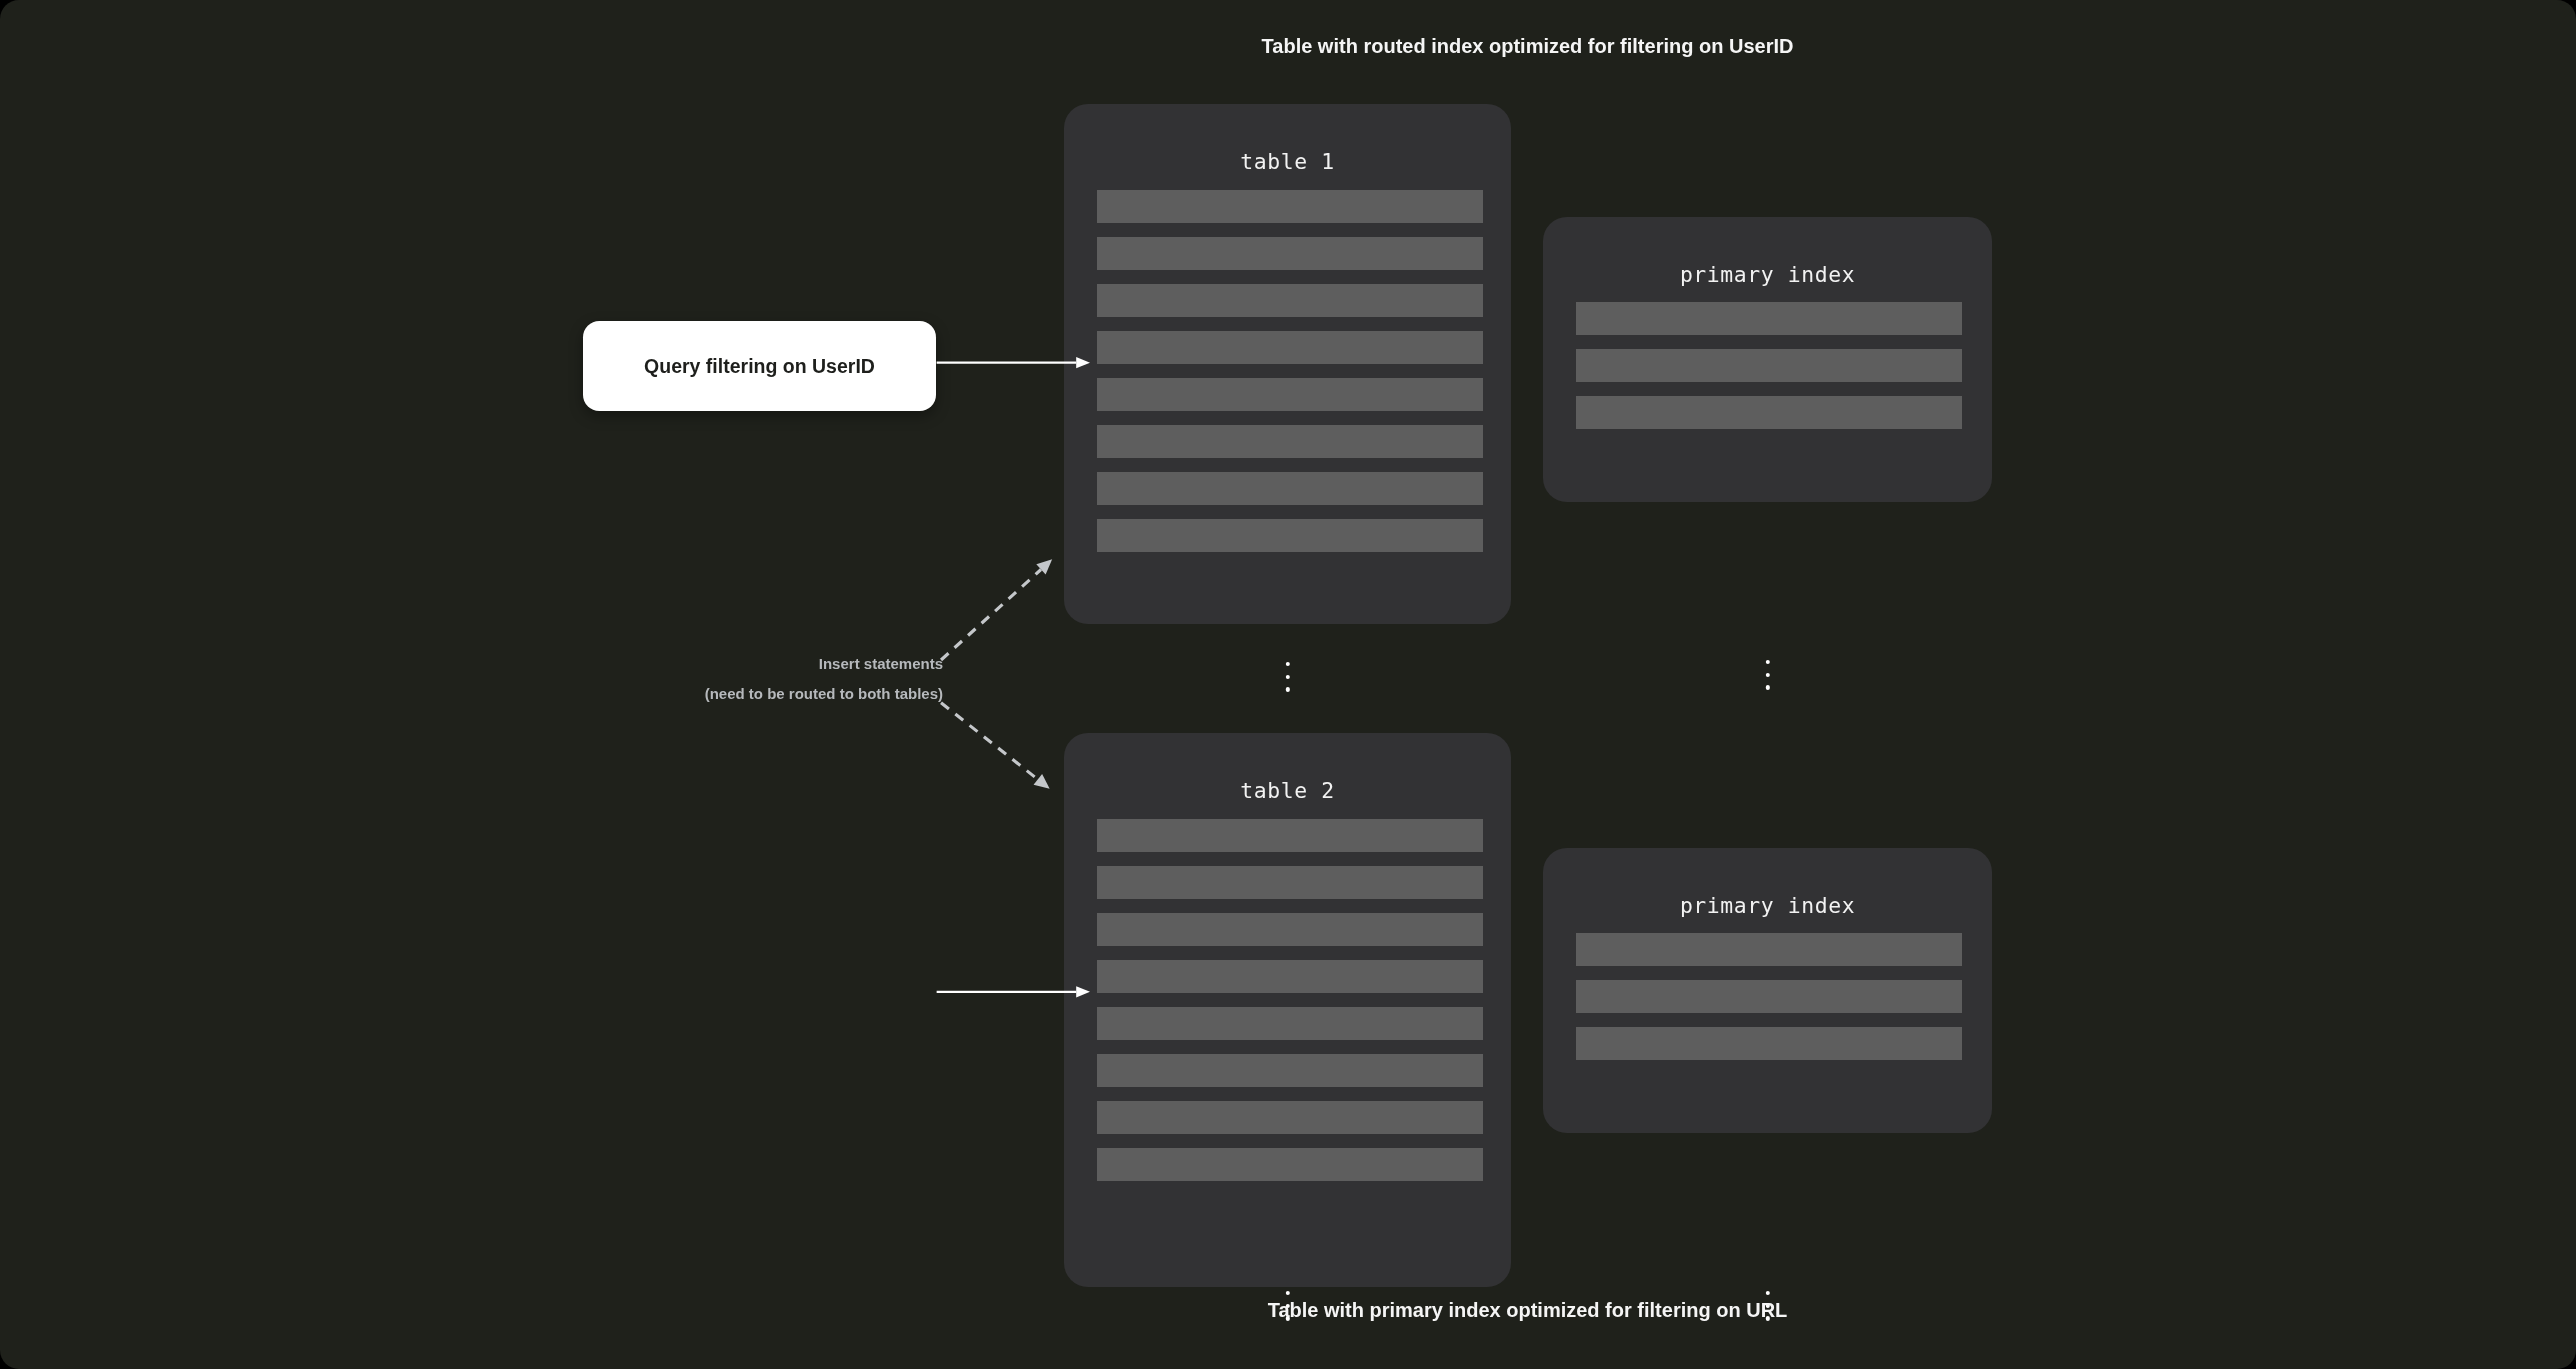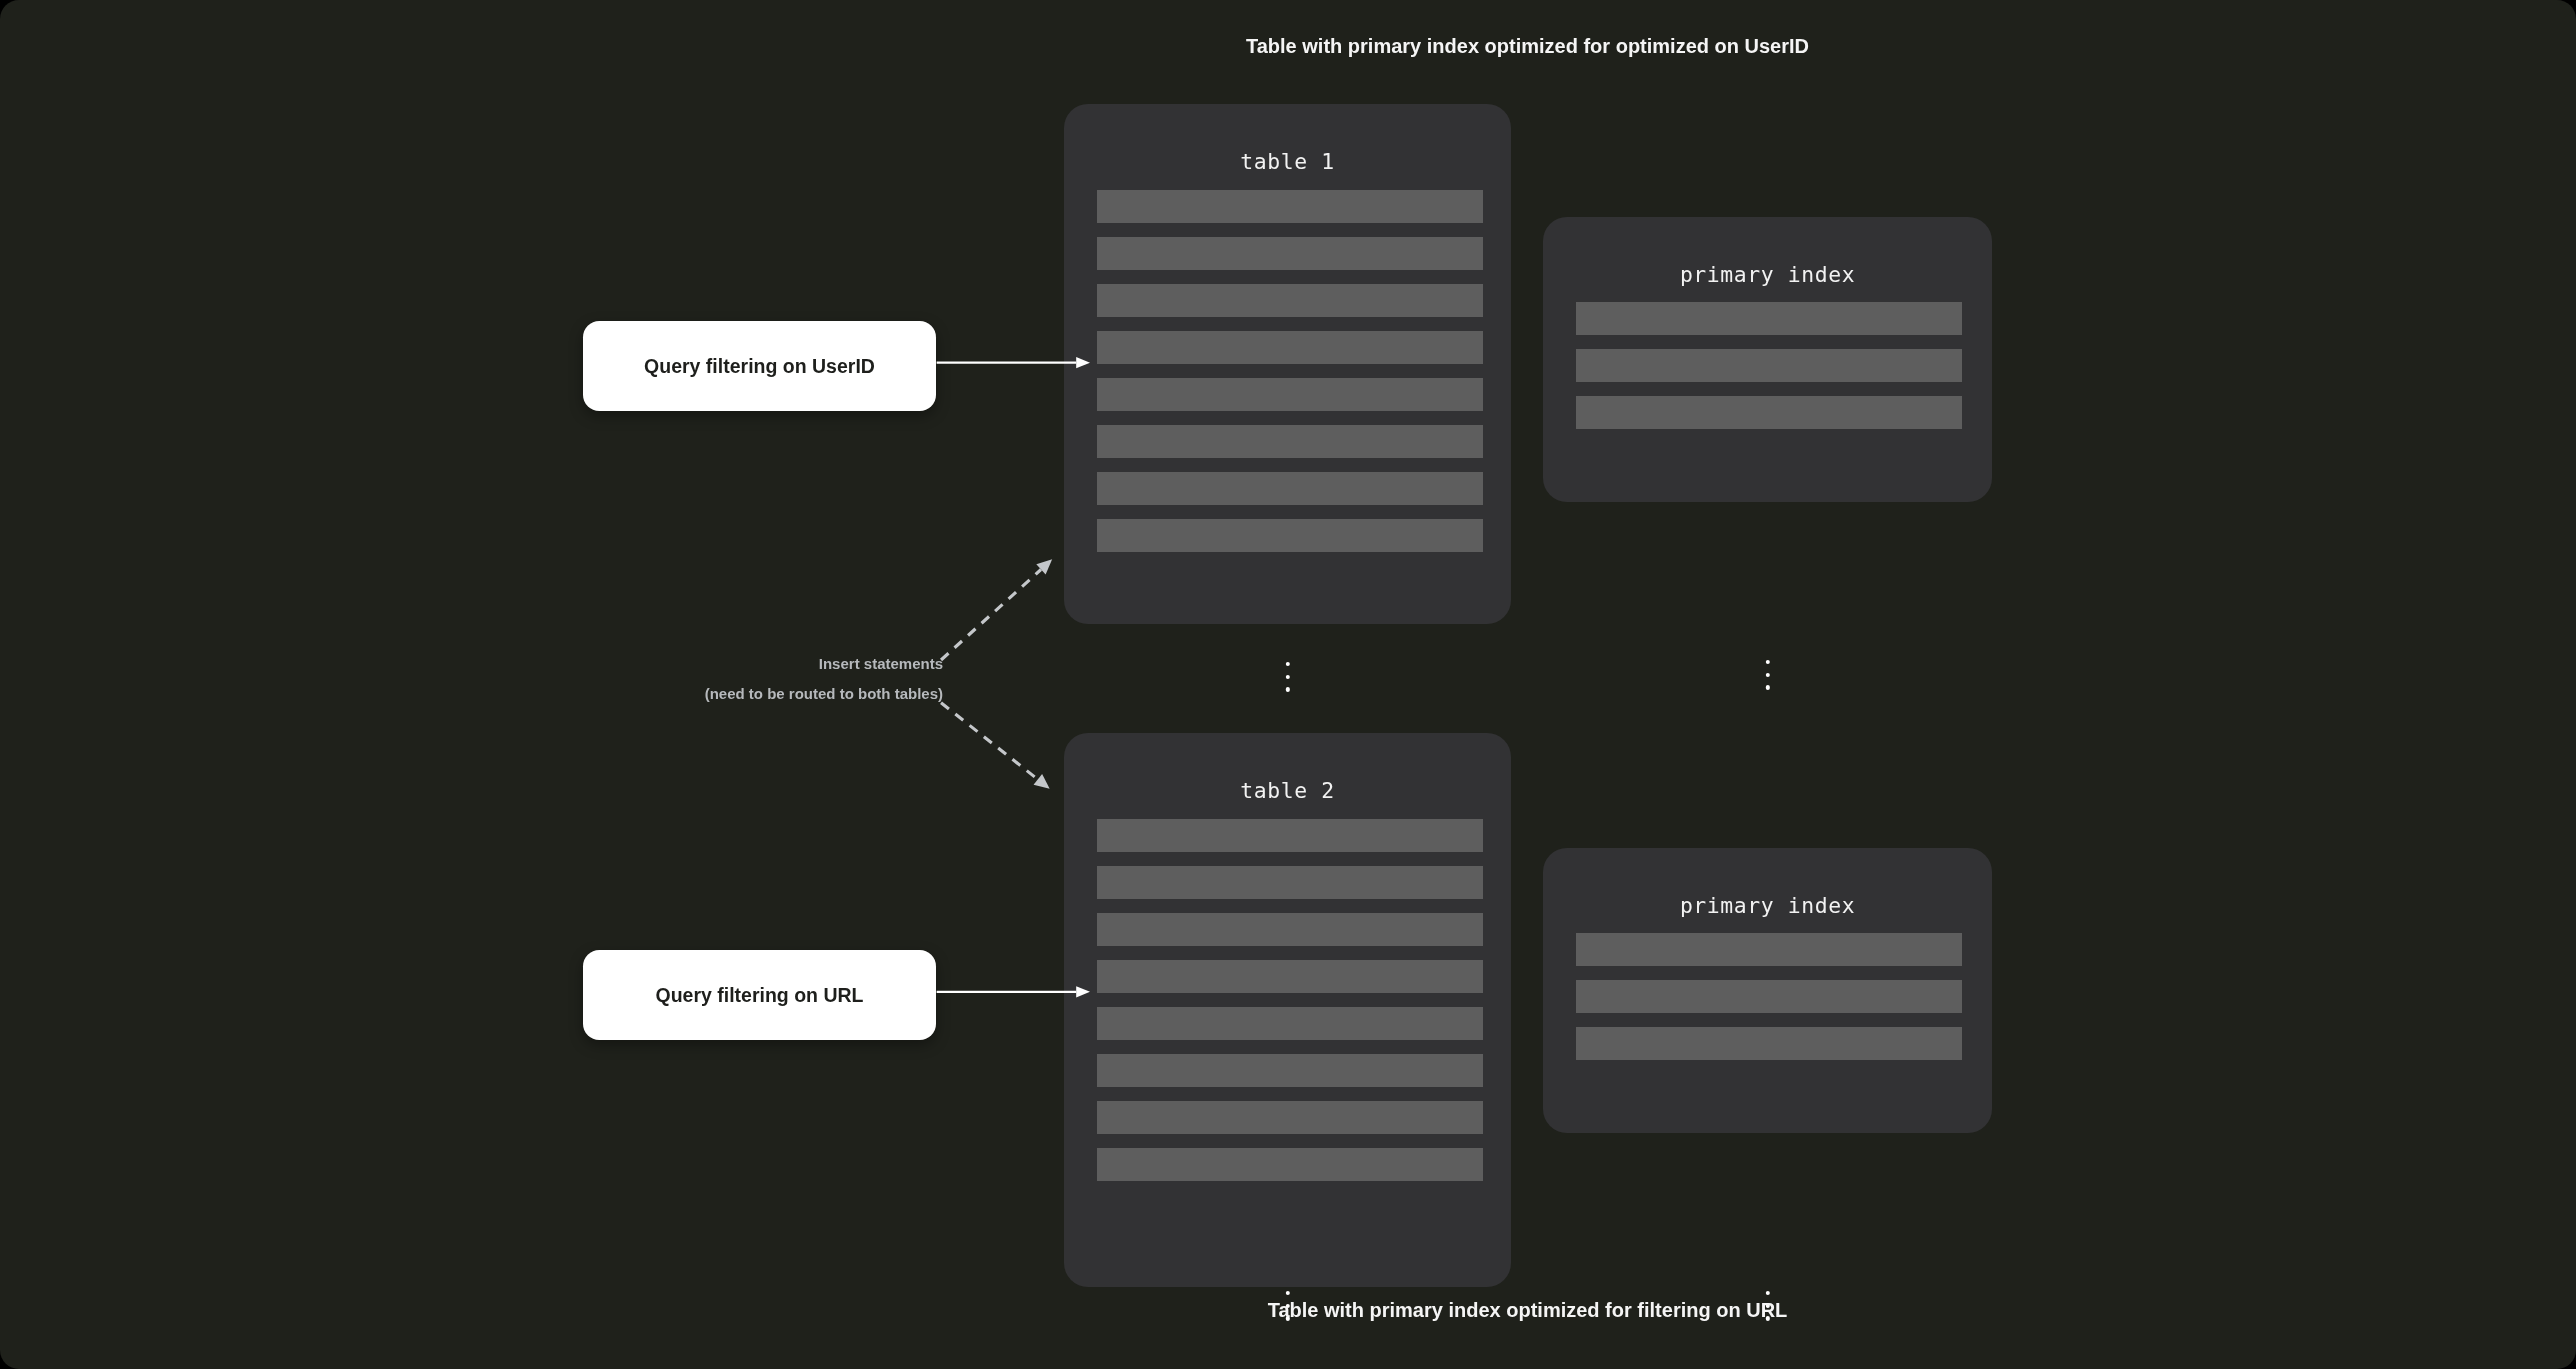--- a/index.html
+++ b/index.html
@@ -37,21 +37,21 @@
   svg.overlay{position:absolute;inset:0;pointer-events:none;}
   .arrow-solid{stroke:var(--c-arrow-solid,#fff);stroke-width:3.5;fill:none;}
   .arrow-dashed{stroke:var(--c-arrow-dashed,#c4c7ca);stroke-width:5;fill:none;stroke-dasharray:16 13;}
 </style>
 </head>
 <body>
 
 <div class="stage">
   <div class="panel">
 
-    <div class="caption top">Table with primary index optimized for optimized on UserID</div>
+    <div class="caption top">Table with routed index optimized for filtering on UserID</div>
 
     <div class="box table-box" style="left:1064px;top:104px;width:447px;height:520px">
       <div class="box-title">table 1</div>
       <div class="rows">
           <div class="row-bar"></div>
           <div class="row-bar"></div>
           <div class="row-bar"></div>
           <div class="row-bar"></div>
           <div class="row-bar"></div>
           <div class="row-bar"></div>
@@ -108,23 +108,20 @@
       <div class="dots">
           <i></i>
           <i></i>
           <i></i>
         </div>
     </div>
 
     <div class="query-label" style="left:583px;top:321px">
       <span>Query filtering on UserID</span>
     </div>
-    <div class="query-label" style="left:583px;top:950px">
-      <span>Query filtering on URL</span>
-    </div>
 
     <div class="insert-note">
       <div>Insert statements</div>
       <div>(need to be routed to both tables)</div>
     </div>
 
     <svg class="overlay" width="2576" height="1369" viewBox="0 0 4098 2178">
       <defs>
         <marker id="head-solid" markerWidth="26" markerHeight="26" refX="1" refY="13" orient="auto" markerUnits="userSpaceOnUse">
           <path d="M1,4 L23,13 L1,22 Z" style="fill:var(--c-arrow-solid,#fff)"></path>

